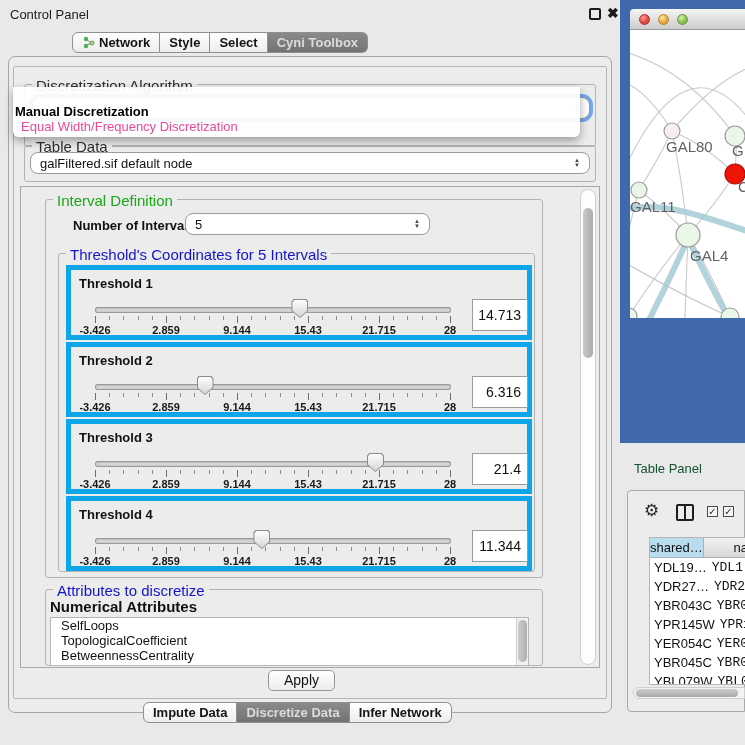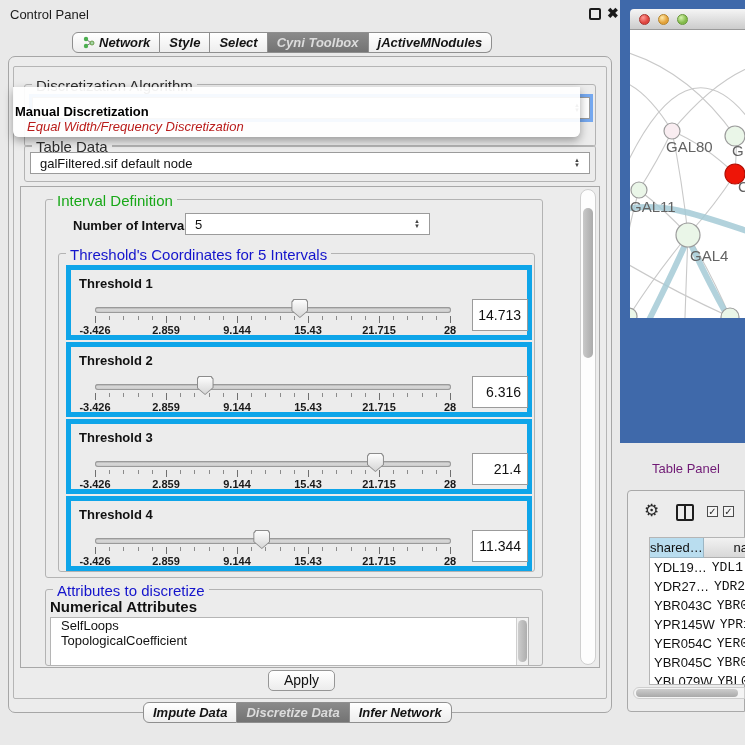--- a/index.html
+++ b/index.html
@@ -8,21 +8,21 @@
          width:745px; height:745px; overflow:hidden; color:#111; }
   #stage { position:absolute; inset:0; }
 
   
   .cp-titlebar { position:absolute; left:0; top:0; width:620px; height:28px; }
   .cp-title { position:absolute; left:10px; top:7px; font-size:13px; color:#1c1c1c; }
   .win-float { position:absolute; left:589px; top:8px; width:12px; height:12px;
                border:2px solid #1a1a1a; border-radius:2px; }
   .win-close { position:absolute; left:607px; top:5px; font-size:14px; font-weight:700; color:#1a1a1a; }
 
-  .tabbar { position:absolute; display:flex; height:21px;font-style:italic; }
+  .tabbar { position:absolute; display:flex; height:21px; }
   .tab { height:21px; line-height:19px; padding:0 9px; background:linear-gradient(#ffffff,#ededed);
          border:1px solid #8f8f8f; border-left:none; font-weight:700; font-size:13px; color:#141414;
          white-space:nowrap; display:flex; align-items:center; gap:4px; }
   .tab:first-child { border-left:1px solid #8f8f8f; border-radius:6px 0 0 6px; }
   .tab:last-child { border-radius:0 6px 6px 0; }
   .tab.sel { background:linear-gradient(#8a8a8a,#737373); color:#dcdcdc; }
   #tabbar-top { left:72px; top:32px; }
   #tabbar-bottom { left:143px; top:702px; }
 
   .net-icon { width:13px; height:13px; display:inline-block; }
@@ -33,34 +33,34 @@
   .inner-panel { position:absolute; left:13px; top:66px; width:594px; height:633px;
                  background:#ececec; border:1px solid #b5b5b5; border-radius:2px; }
 
   .group { position:absolute; border:1px solid #b3b3b3; border-radius:3px; background:transparent; }
   .gtitle { position:absolute; top:-8px; left:7px; background:#ececec; padding:0 4px;
             font-size:15px; white-space:nowrap; }
   .gtitle.dark  { color:#2e2e2e; }
   .gtitle.green { color:#18a818; }
   .gtitle.blue  { color:#1414cc; }
 
-  .combo { position:absolute; background:#fff; border:1px solid #9b9b9b; border-radius:0;
+  .combo { position:absolute; background:#fff; border:1px solid #9b9b9b; border-radius:8px;
            display:flex; align-items:center; font-size:13px; padding:0 9px; height:22px; }
   .stepper { margin-left:auto; display:flex; flex-direction:column; font-size:6px;
              color:#444; line-height:5px; }
 
   .focus-combo { box-shadow:0 0 0 3px rgba(96,156,240,.85); }
 
   
   .algo-popup { position:absolute; left:13px; top:87px; width:567px; height:50px;
                 background:rgba(255,255,255,.93); border-radius:0 0 6px 6px;
                 box-shadow:0 4px 10px rgba(0,0,0,.35); z-index:40; font-size:13px; }
   .algo-prompt { position:absolute; left:0; right:0; top:3px; text-align:center; color:#b4b4b4; }
   .algo-opt1 { position:absolute; left:2px; top:17px; font-weight:700; color:#000; }
-  .algo-opt2 { position:absolute; left:14px; top:32px; color:#b91c1c;font-style:italic; }
+  .algo-opt2 { position:absolute; left:8px; top:32px; color:#ec4899; }
 
   
   .scrollpane { position:absolute; left:20px; top:186px; width:580px; height:482px;
                 border:1px solid #a8a8a8; background:#ececec; }
   .vsb { position:absolute; right:3px; top:2px; width:16px; height:476px;
          background:#fdfdfd; border:1px solid #cfcfcf; border-radius:8px; }
   .vsb-thumb { position:absolute; left:2px; top:18px; width:10px; height:150px;
                background:linear-gradient(90deg,#c9c9c9,#ababab); border-radius:6px; }
 
   .list-box { position:absolute; background:#fff; border:1px solid #b5b5b5; overflow:hidden; }
@@ -102,21 +102,21 @@
                   background:linear-gradient(#f5f5f5,#cccccc); border-bottom:1px solid #9a9a9a;
                   border-radius:4px 0 0 0; }
   .tl { position:absolute; top:5px; width:11px; height:11px; border-radius:50%; }
   .tl.red    { left:9px;  background:radial-gradient(circle at 35% 30%,#ff9a96,#df443e 60%); border:1px solid #a8322e; }
   .tl.yellow { left:28px; background:radial-gradient(circle at 35% 30%,#ffe9a8,#e3a23a 60%); border:1px solid #b5832a; }
   .tl.green  { left:47px; background:radial-gradient(circle at 35% 30%,#d6f3ae,#83bb4a 60%); border:1px solid #67973a; }
   .net-canvas { position:absolute; left:630px; top:30px; width:115px; height:288px; background:#fff; overflow:hidden; }
 
   
   .tp-header { position:absolute; left:628px; top:455px; width:117px; height:28px; }
-  .tp-title { position:absolute; left:24px; top:6px; font-size:13px; color:#701a75; }
+  .tp-title { position:absolute; left:6px; top:6px; font-size:13px; color:#14532d; }
   .tp-box { position:absolute; left:627px; top:490px; width:118px; height:222px;
             background:#ececec; border:1px solid #a9a9a9; border-radius:4px 0 0 4px; }
   .tp-toolbar { position:absolute; left:0; top:0; width:100%; height:44px; }
   .gear { position:absolute; left:16px; top:11px; font-size:17px; color:#2c2c2c; line-height:17px; }
   .split-icon { position:absolute; left:48px; top:13px; width:18px; height:17px;
                 border:2px solid #1e1e1e; border-radius:2px; }
   .split-icon:before { content:""; position:absolute; left:6px; top:0; width:2px; height:13px; background:#1e1e1e; }
   .cbx { position:absolute; top:15px; width:11px; height:11px; border:1px solid #4c4c4c;
          font-size:10px; line-height:10px; text-align:center; color:#2a2a2a; background:#f4f4f4; }
   .table { position:absolute; left:5px; top:46px; width:99px; height:148px; background:#fff;
@@ -160,23 +160,20 @@
     </div>
     <div class="tab">
         <span>Style</span>
       </div>
     <div class="tab">
         <span>Select</span>
       </div>
     <div class="tab sel">
         <span>Cyni Toolbox</span>
       </div>
-    <div class="tab">
-        <span>jActiveMNodules</span>
-      </div>
   </div>
 
   <div class="outer-panel"></div>
   <div class="inner-panel"></div>
 
   <div class="group" style="left:24px; top:84px; width:572px; height:63px;">
     <span class="gtitle dark">Discretization Algorithm</span>
   </div>
   <div class="combo focus-combo" style="left:32px; top:97px; width:558px;">
     <span class="stepper">▲<br>▼</span>
@@ -288,20 +285,21 @@
   </div>
 
   <div class="group" style="left:45px; top:589px; width:498px; height:77px;">
     <span class="gtitle blue">Attributes to discretize</span>
   </div>
   <div style="position:absolute; left:50px; top:598px; font-size:15px; font-weight:700;">Numerical Attributes</div>
   <div class="list-box" style="left:50px; top:617px; width:479px; height:49px;">
     <div>
         <div class="list-item">SelfLoops</div>
         <div class="list-item">TopologicalCoefficient</div>
+        <div class="list-item">BetweennessCentrality</div>
       </div>
     <div class="list-vsb">
       <div class="list-vsb-thumb"></div>
     </div>
   </div>
 
   <div class="apply-btn">Apply</div>
 
   <div class="tabbar" id="tabbar-bottom">
     <div class="tab">

